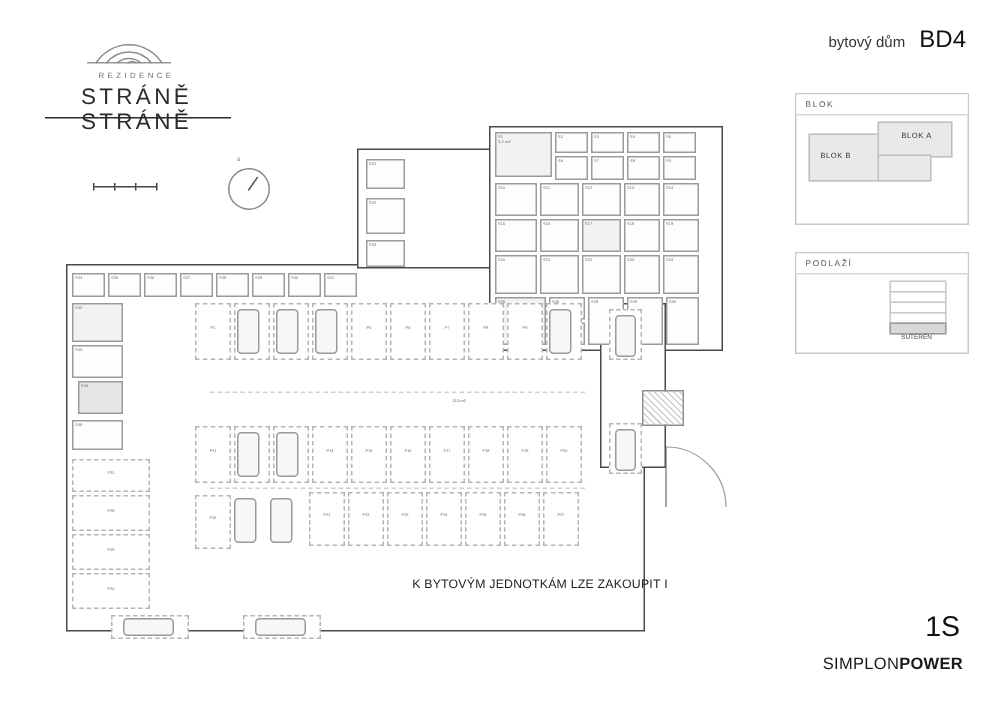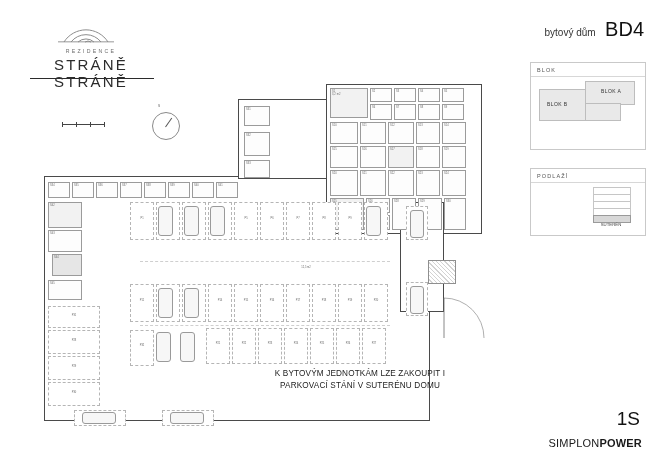--- a/index.html
+++ b/index.html
@@ -18,21 +18,21 @@
   .logo .mark{position:absolute;left:42px;top:0;width:56px;height:34px;}
   .logo .resid{position:absolute;left:0;top:38px;width:150px;text-align:center;
     font-size:5.2px;letter-spacing:2.3px;color:#6d6d6d;}
   .logo .name{position:absolute;left:0;top:46px;width:150px;text-align:center;
     font-size:15px;letter-spacing:2.2px;color:#2b2b2b;font-weight:400;}
   .logo .rule{position:absolute;left:14px;top:68px;width:124px;height:1px;background:#2b2b2b;}
 
   
   .hdr{position:absolute;right:18px;top:18px;text-align:right;}
   .hdr .small{display:inline-block;font-size:10px;color:#333;vertical-align:baseline;}
-  .hdr .big{display:inline-block;font-size:20px;color:#111;vertical-align:baseline;margin-left:5px;}
+  .hdr .big{display:inline-block;font-size:16px;color:#111;vertical-align:baseline;margin-left:5px;}
 
   
   .panel{position:absolute;border:1px solid #c9c9c9;background:#fff;}
   .panel .ptitle{font-size:5.5px;letter-spacing:1.1px;color:#555;padding:4px 0 3px 6px;
      border-bottom:1px solid #d7d7d7;background:#fff;}
   #panel-blok{left:530px;top:62px;width:114px;height:86px;}
   #panel-podlazi{left:530px;top:168px;width:114px;height:66px;}
   .blokmap{position:relative;width:100%;height:62px;}
   .bshape{position:absolute;background:#e9e9e9;border:1px solid #bdbdbd;}
   .blab{position:absolute;font-size:5px;color:#333;letter-spacing:.4px;}
@@ -58,21 +58,21 @@
   .dim{position:absolute;font-size:3.2px;color:#555;}
   .compass{position:absolute;width:26px;height:26px;border:.8px solid #8a8a8a;border-radius:50%;
            background:#fff;}
   .compass:after{content:"";position:absolute;left:12px;top:3px;width:1px;height:11px;background:#555;
            transform:rotate(35deg);transform-origin:bottom center;}
   .scalebar{position:absolute;display:flex;align-items:center;}
   .scalebar i{display:block;width:13px;height:1px;background:#444;}
   .scalebar s{display:block;width:1px;height:5px;background:#444;text-decoration:none;}
 
   
-  .note{position:absolute;left:240px;top:368px;width:240px;text-align:center;
+  .note{position:absolute;left:240px;top:384px;width:240px;text-align:center;
         font-size:8.2px;line-height:1.45;color:#222;letter-spacing:.15px;}
 
   
   .floorno{position:absolute;right:22px;top:408px;font-size:19px;color:#111;}
   .brand{position:absolute;right:20px;top:437px;font-size:11px;letter-spacing:.2px;color:#1a1a1a;}
   .brand b{font-weight:bold;}
 </style>
 </head>
 <body>
 
@@ -420,21 +420,20 @@
       <line x1="2" y1="2" x2="2" y2="42" stroke="#6a6a6a" stroke-width="0.8"></line>
     </svg>
 
     <div class="pl" style="left:110px;top:177px;width:250px;height:0;border-top:.6px dashed #cfcfcf;"></div>
     <div class="pl" style="left:110px;top:241px;width:250px;height:0;border-top:.6px dashed #cfcfcf;"></div>
     <div class="tinyc" style="position:absolute;left:256px;top:182px;width:40px;">12,5 m2</div>
   </div>
 
   <div class="note">
     <div>K BYTOVÝM JEDNOTKÁM LZE ZAKOUPIT I</div>
-    <div>PARKOVACÍ STÁNÍ V SUTERÉNU DOMU</div>
   </div>
 
   <div class="floorno">1S</div>
   <div class="brand">
     <span>SIMPLON</span><b>POWER</b>
   </div>
 
 </div>
 
 </body></html>

